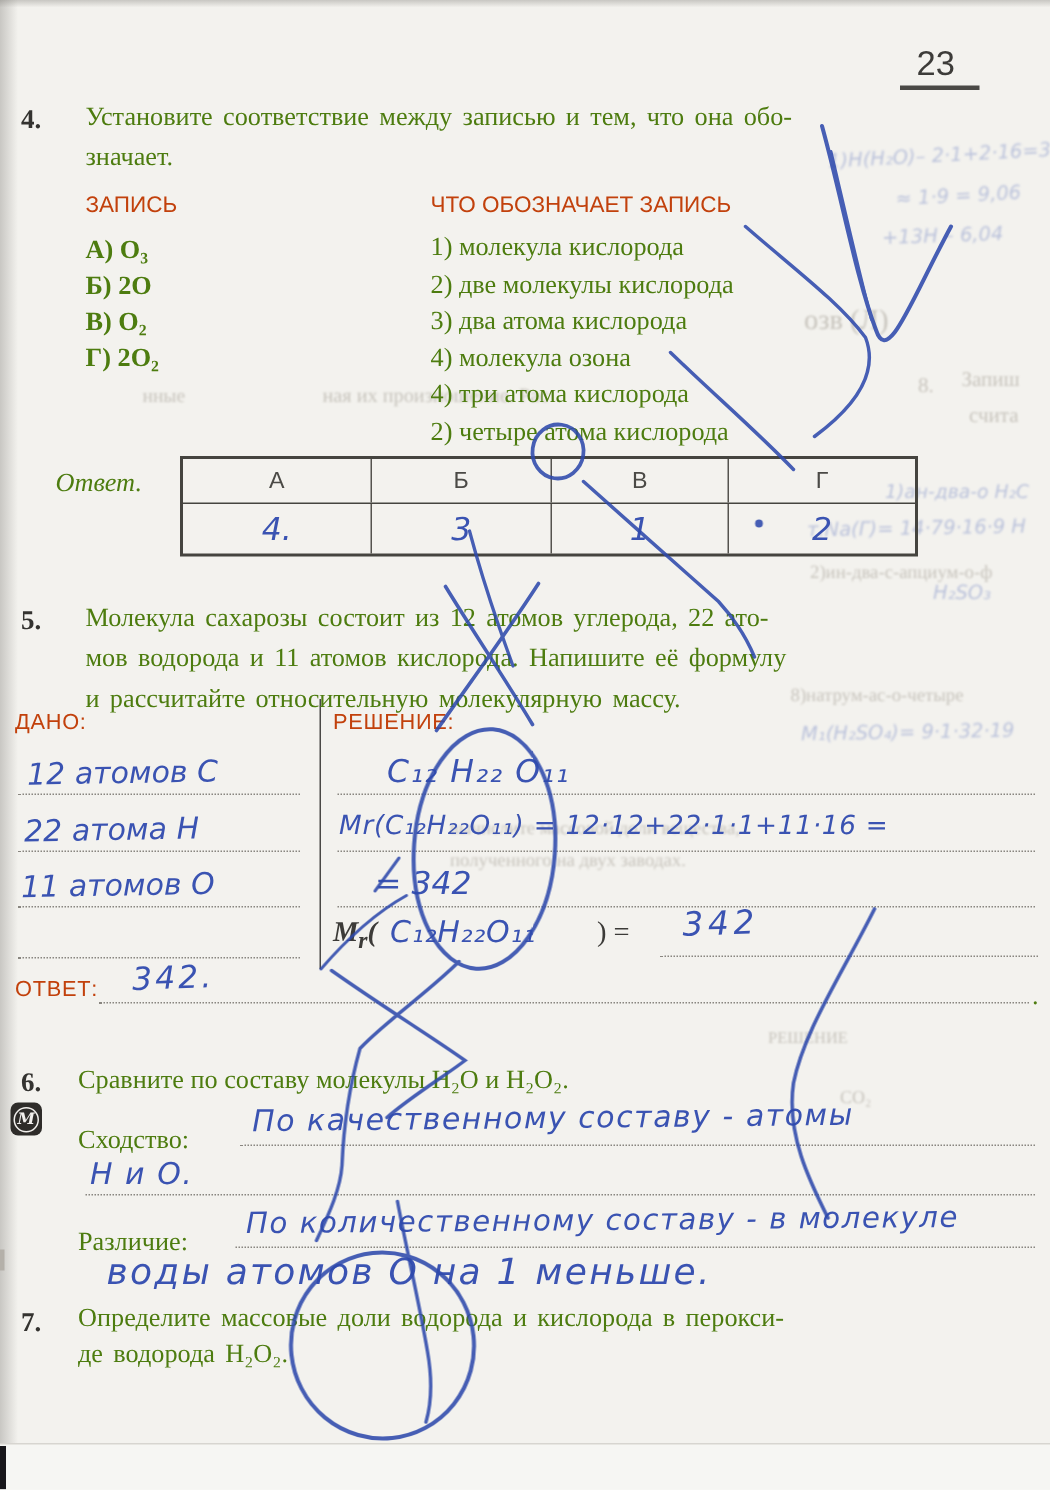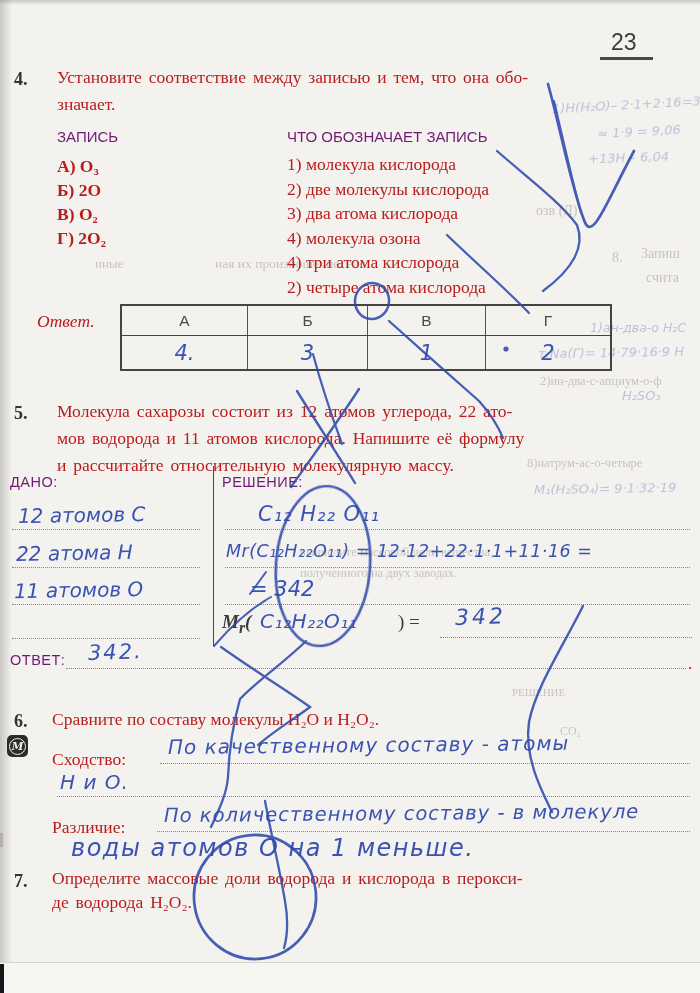--- a/index.html
+++ b/index.html
@@ -12,24 +12,24 @@
   .edge-shade-left{position:absolute;left:0;top:0;width:12px;height:965px;
     background:linear-gradient(90deg,rgba(90,88,84,.28),rgba(90,88,84,0));}
   .edge-shade-top{position:absolute;left:0;top:0;width:100%;height:5px;
     background:linear-gradient(180deg,rgba(120,118,112,.35),rgba(120,118,112,0));}
   .bottom-strip{position:absolute;left:0;top:962px;width:100%;height:31px;
     background:#f6f6f3;border-top:1px solid #d7d5d0;}
   .corner-mark{position:absolute;left:0;top:964px;width:4px;height:29px;background:#17161a;}
   .small-edge-blob{position:absolute;left:0;top:833px;width:3px;height:14px;background:#b4b0a9;}
 
   .abs{position:absolute;}
-  .printed{font-family:"Liberation Serif","DejaVu Serif",serif;color:#b91c1c;font-size:17.5px;line-height:27px;z-index:3;}
+  .printed{font-family:"Liberation Serif","DejaVu Serif",serif;color:#4d7c0f;font-size:17.5px;line-height:27px;z-index:3;}
   .qnum{font-weight:bold;font-size:18px;color:#343330;z-index:3;}
   .para{width:568px;word-spacing:2.5px;}
-  .sans{font-family:"Liberation Sans","DejaVu Sans",sans-serif;color:#701a75;z-index:3;}
+  .sans{font-family:"Liberation Sans","DejaVu Sans",sans-serif;color:#c2410c;z-index:3;}
   .hw{font-family:"DejaVu Sans",sans-serif;font-style:italic;color:#3a53b2;z-index:4;white-space:nowrap;}
   .dotline{position:absolute;height:0;border-bottom:1.7px dotted rgba(118,115,108,.85);z-index:2;}
   .vdivider{position:absolute;width:0;border-left:1.4px solid #4a4946;z-index:2;}
 
   
   .atable{position:absolute;left:120px;top:304px;width:492px;height:67px;
     border:2px solid #45443f;box-sizing:border-box;z-index:3;background:transparent;}
   .arow{display:flex;box-sizing:border-box;}
   .arow.head{height:30px;border-bottom:1.6px solid #45443f;}
   .arow.vals{height:33px;}
@@ -65,21 +65,21 @@
   <div class="edge-shade-left"></div>
   <div class="edge-shade-top"></div>
   <div class="bottom-strip"></div>
   <div class="corner-mark"></div>
   <div class="small-edge-blob"></div>
 
   <div id="bleed-layer">
       <span class="bleed ink" style="left: 552px; top: 97px; font-size: 13px; transform: rotate(-3deg);">1)Н(Н₂О)– 2·1+2·16=34</span>
       <span class="bleed ink" style="left: 597px; top: 124px; font-size: 13px; transform: rotate(-3deg);">≈ 1·9 = 9,06</span>
       <span class="bleed ink" style="left: 588px; top: 150px; font-size: 13px; transform: rotate(-2deg);">+13Н – 6,04</span>
-      <span class="bleed print" style="left: 536px; top: 203px; font-size: 14px; transform: rotate(0deg);">озв (Л)</span>
+      <span class="bleed print" style="left: 536px; top: 203px; font-size: 19px; transform: rotate(0deg);">озв (Л)</span>
       <span class="bleed print" style="left: 612px; top: 250px; font-size: 14px; transform: rotate(0deg);">8.</span>
       <span class="bleed print" style="left: 641px; top: 246px; font-size: 14px; transform: rotate(0deg);">Запиш</span>
       <span class="bleed print" style="left: 646px; top: 270px; font-size: 14px; transform: rotate(0deg);">счита</span>
       <span class="bleed print" style="left: 95px; top: 256px; font-size: 13px; transform: rotate(0deg);">нные</span>
       <span class="bleed print" style="left: 215px; top: 256px; font-size: 13.5px; transform: rotate(0deg);">ная их произношение. Рас</span>
       <span class="bleed ink" style="left: 590px; top: 320px; font-size: 12.5px; transform: rotate(0deg);">1)ан-два-о  Н₂С</span>
       <span class="bleed ink" style="left: 538px; top: 345px; font-size: 13px; transform: rotate(-1deg);">т.Nа(Г)= 14·79·16·9 Н</span>
       <span class="bleed print" style="left: 540px; top: 374px; font-size: 12.5px; transform: rotate(0deg);">2)ин-два-с-апциум-о-ф</span>
       <span class="bleed ink" style="left: 622px; top: 388px; font-size: 13px; transform: rotate(0deg);">Н₂SО₃</span>
       <span class="bleed print" style="left: 527px; top: 456px; font-size: 12.5px; transform: rotate(0deg);">8)натрум-ас-о-четыре</span>

